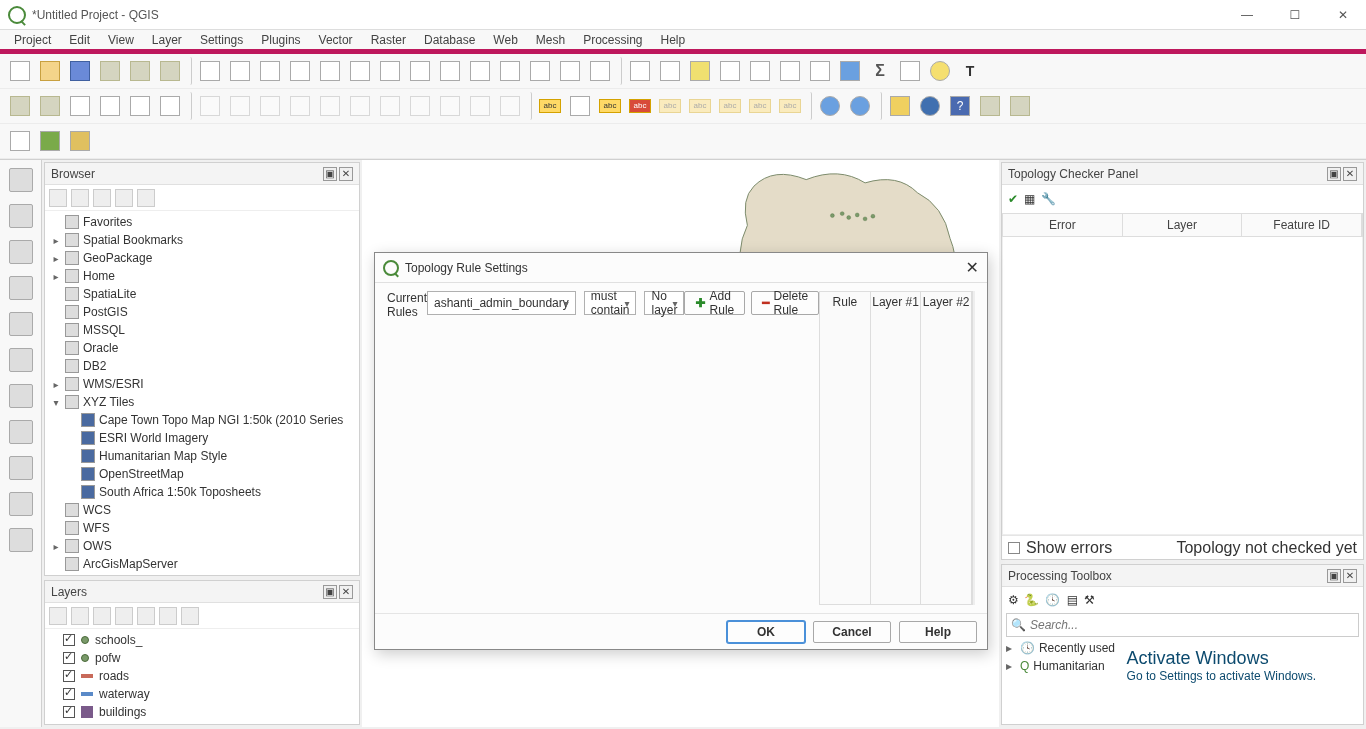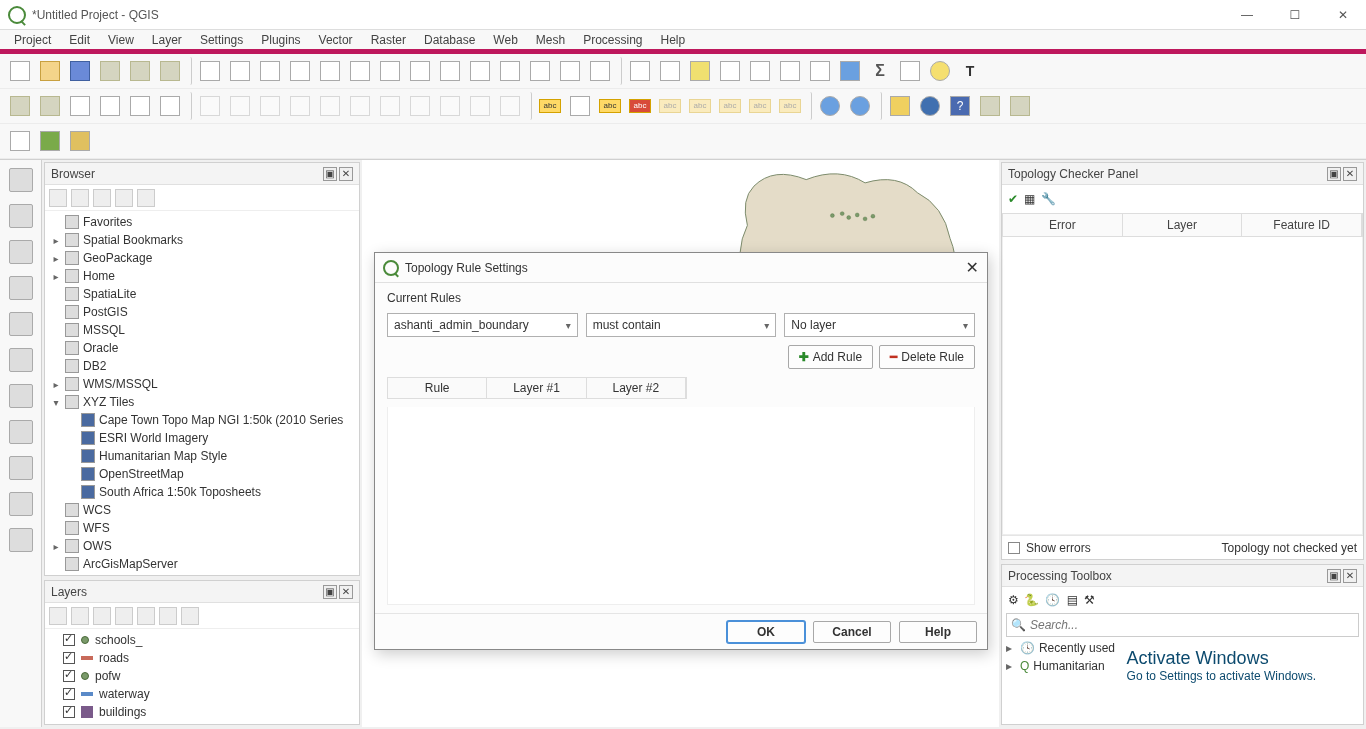--- a/index.html
+++ b/index.html
@@ -47,21 +47,21 @@
 
   .map-canvas { flex: 1; background: #fff; position: relative; }
   .map-shape { position: absolute; left: 280px; top: 0; width: 420px; height: 340px; }
   .map-shape svg { width: 100%; height: 100%; }
 
   .right-panels { width: 367px; display: flex; flex-direction: column; }
   .topo-tools { height: 28px; display: flex; align-items: center; padding: 0 6px; gap: 6px; }
   .topo-table-head { display: flex; border: 1px solid #ddd; background: #fafafa; }
   .topo-table-head > div { flex: 1; text-align: center; padding: 4px 0; font-size: 12px; color: #444; border-right: 1px solid #ddd; }
   .topo-blank { flex: 1; background: #fff; border: 1px solid #eee; border-top: none; }
-  .topo-foot { height: 24px; display: flex; align-items: center; padding: 8px 6px; gap: 6px; font-size: 12px; border-top: 1px solid #e5e5e5; }
+  .topo-foot { height: 24px; display: flex; align-items: center; padding: 8px 6px; gap: 6px; font-size: 16px; border-top: 1px solid #e5e5e5; }
   .topo-foot .ck { width: 12px; height: 12px; border: 1px solid #888; }
 
   .proc-tools { height: 26px; display: flex; align-items: center; padding: 0 6px; gap: 6px; }
   .proc-search { height: 24px; display: flex; align-items: center; border: 1px solid #ccc; margin: 0 4px; padding: 0 4px; gap: 4px; }
   .proc-search input { border: none; outline: none; font-size: 12px; color: #888; flex: 1; font-style: italic; }
   .proc-tree { padding: 2px 4px; font-size: 12px; }
   .proc-tree-row { display: flex; align-items: center; height: 18px; gap: 4px; }
 
   
   .layer-row { display: flex; align-items: center; height: 18px; padding-left: 18px; gap: 6px; font-size: 12px; }
@@ -69,21 +69,21 @@
   .layer-row .ck.checked::after { content: "✓"; position: absolute; top: -3px; left: 0; font-size: 11px; }
   .layer-row .swatch { width: 12px; height: 4px; background: #888; }
   .layer-row .dot { width: 8px; height: 8px; border-radius: 50%; background: #7a9a6a; border: 1px solid #4a6a3a; }
 
   
   .dialog { position: absolute; left: 374px; top: 252px; width: 614px; height: 398px; background: #fcfcfc; border: 1px solid #888; box-shadow: 2px 4px 14px rgba(0,0,0,0.2); display: flex; flex-direction: column; }
   .dlg-title { height: 30px; display: flex; align-items: center; padding: 0 8px; gap: 6px; border-bottom: 1px solid #e0e0e0; }
   .dlg-title .q-icon { width: 16px; height: 16px; border: 2px solid #4a8a3a; border-radius: 50%; position: relative; }
   .dlg-title .q-icon::after { content: ""; position: absolute; right: -2px; bottom: -2px; width: 5px; height: 2px; background: #4a8a3a; transform: rotate(45deg); }
   .dlg-title .close { margin-left: auto; font-size: 16px; }
-  .dlg-body { flex: 1; padding: 8px 12px; display: flex; flex-direction: column; gap: 8px; }
+  .dlg-body { flex: 1; padding: 8px 12px; display: flex; flex-direction: row; }
   .dlg-label { font-size: 12px; color: #333; }
   .dlg-row { display: flex; gap: 8px; }
   .combo { flex: 1; height: 24px; border: 1px solid #b0b0b0; background: #fff; display: flex; align-items: center; padding: 0 6px; font-size: 12px; position: relative; }
   .combo::after { content: "▾"; position: absolute; right: 6px; color: #666; font-size: 10px; }
   .dlg-btns { display: flex; justify-content: flex-end; gap: 6px; }
   .dlg-btn { height: 24px; padding: 0 10px; border: 1px solid #a8a8a8; background: #fdfdfd; display: flex; align-items: center; gap: 4px; font-size: 12px; border-radius: 2px; }
   .dlg-btn .plus { color: #2a8a2a; font-weight: bold; }
   .dlg-btn .minus { color: #c03020; font-weight: bold; }
   .rules-head { display: flex; border: 1px solid #ddd; background: #fafafa; width: 300px; }
   .rules-head > div { flex: 1; text-align: center; padding: 3px 0; font-size: 12px; border-right: 1px solid #ddd; }
@@ -412,21 +412,21 @@
             <span>Oracle</span>
           </div>
           <div class="tree-row">
             <span class="exp"></span>
             <div class="tico2"></div>
             <span>DB2</span>
           </div>
           <div class="tree-row">
             <span class="exp">▸</span>
             <div class="tico2"></div>
-            <span>WMS/MSSQL</span>
+            <span>WMS/ESRI</span>
           </div>
           <div class="tree-row">
             <span class="exp">▾</span>
             <div class="tico2"></div>
             <span>XYZ Tiles</span>
           </div>
           <div class="tree-row child">
             <div class="tico2" style="background:#4a6aa0"></div>
             <span>Cape Town Topo Map NGI 1:50k (2010 Series</span>
           </div>
@@ -486,27 +486,27 @@
         <div class="ptool"></div>
       </div>
       <div class="tree" id="layers-tree">
           <div class="layer-row">
             <div class="ck checked"></div>
             <div class="dot"></div>
             <span>schools_</span>
           </div>
           <div class="layer-row">
             <div class="ck checked"></div>
+            <div class="dot"></div>
+            <span>pofw</span>
+          </div>
+          <div class="layer-row">
+            <div class="ck checked"></div>
             <div class="swatch" style="background:#c86a5a"></div>
             <span>roads</span>
-          </div>
-          <div class="layer-row">
-            <div class="ck checked"></div>
-            <div class="dot"></div>
-            <span>pofw</span>
           </div>
           <div class="layer-row">
             <div class="ck checked"></div>
             <div class="swatch" style="background:#5a8ac8"></div>
             <span>waterway</span>
           </div>
           <div class="layer-row">
             <div class="ck checked"></div>
             <div class="tico2" style="background:#7a5a8a;width:12px;height:12px"></div>
             <span>buildings</span>

